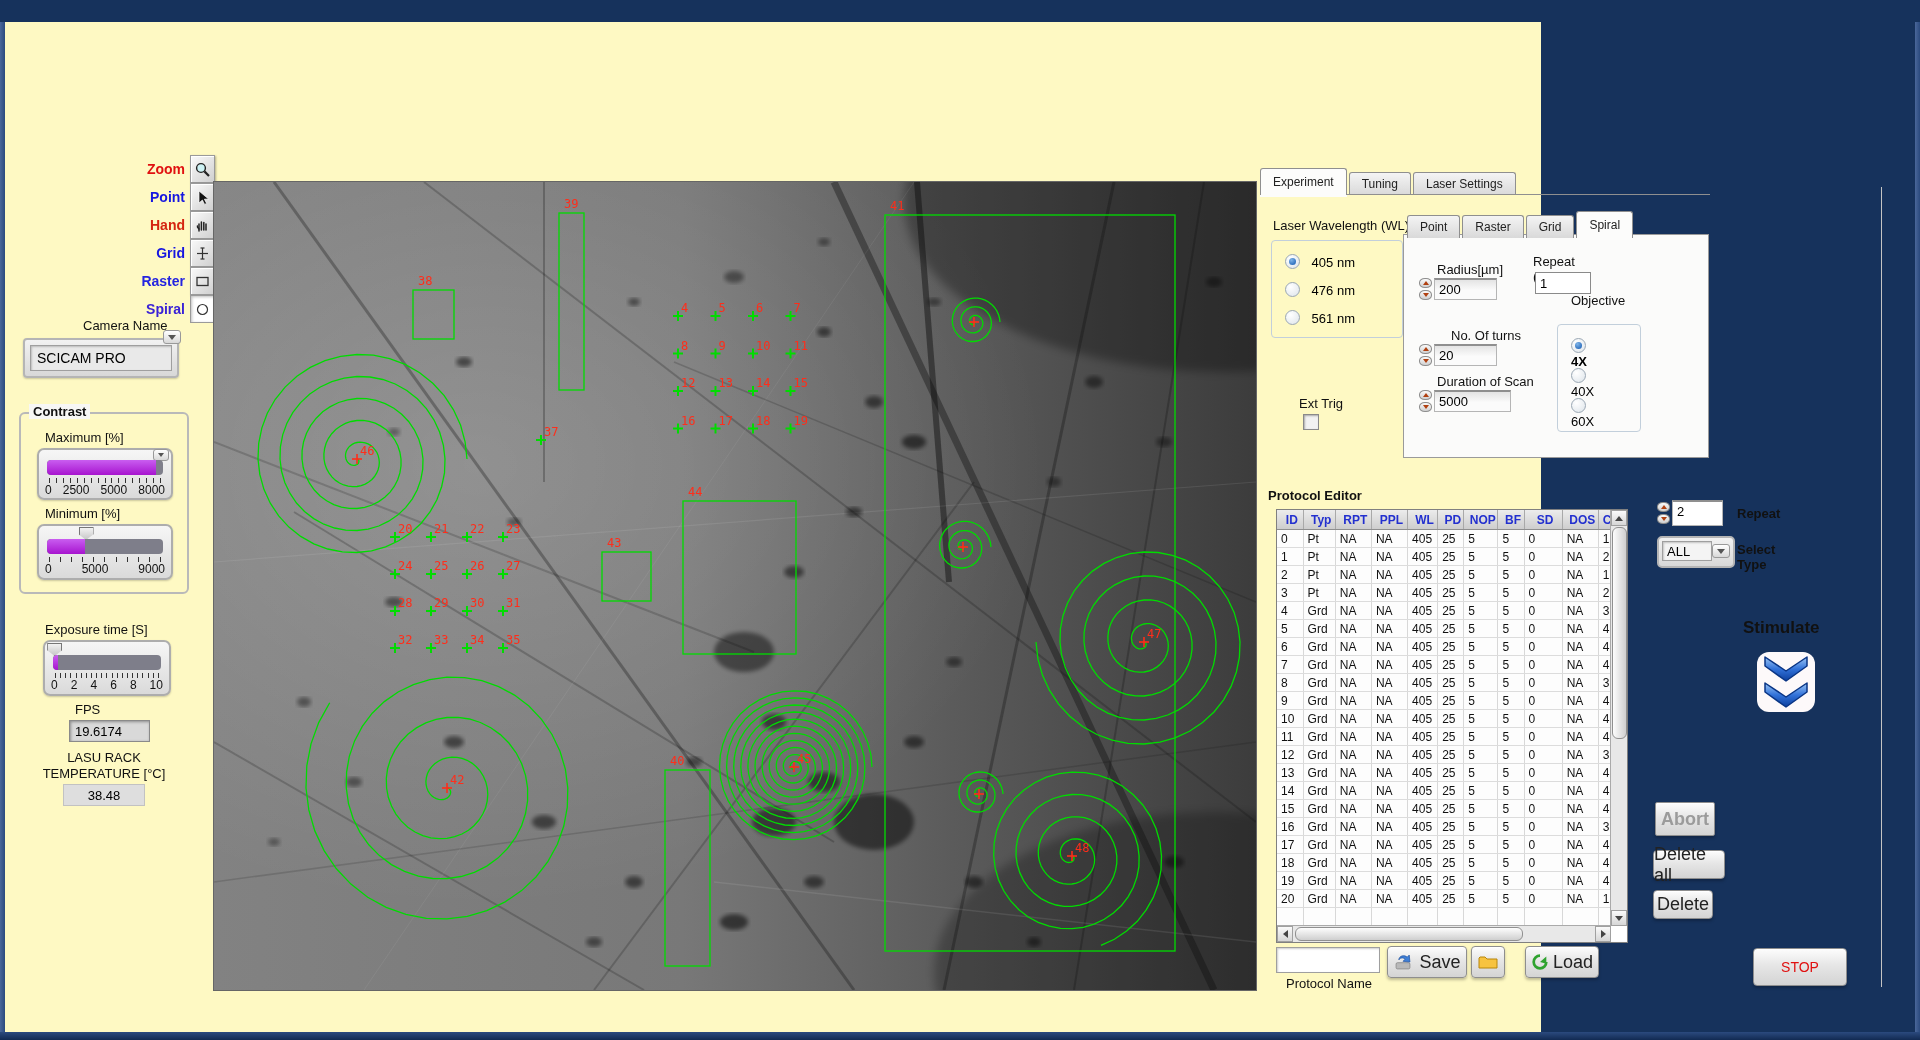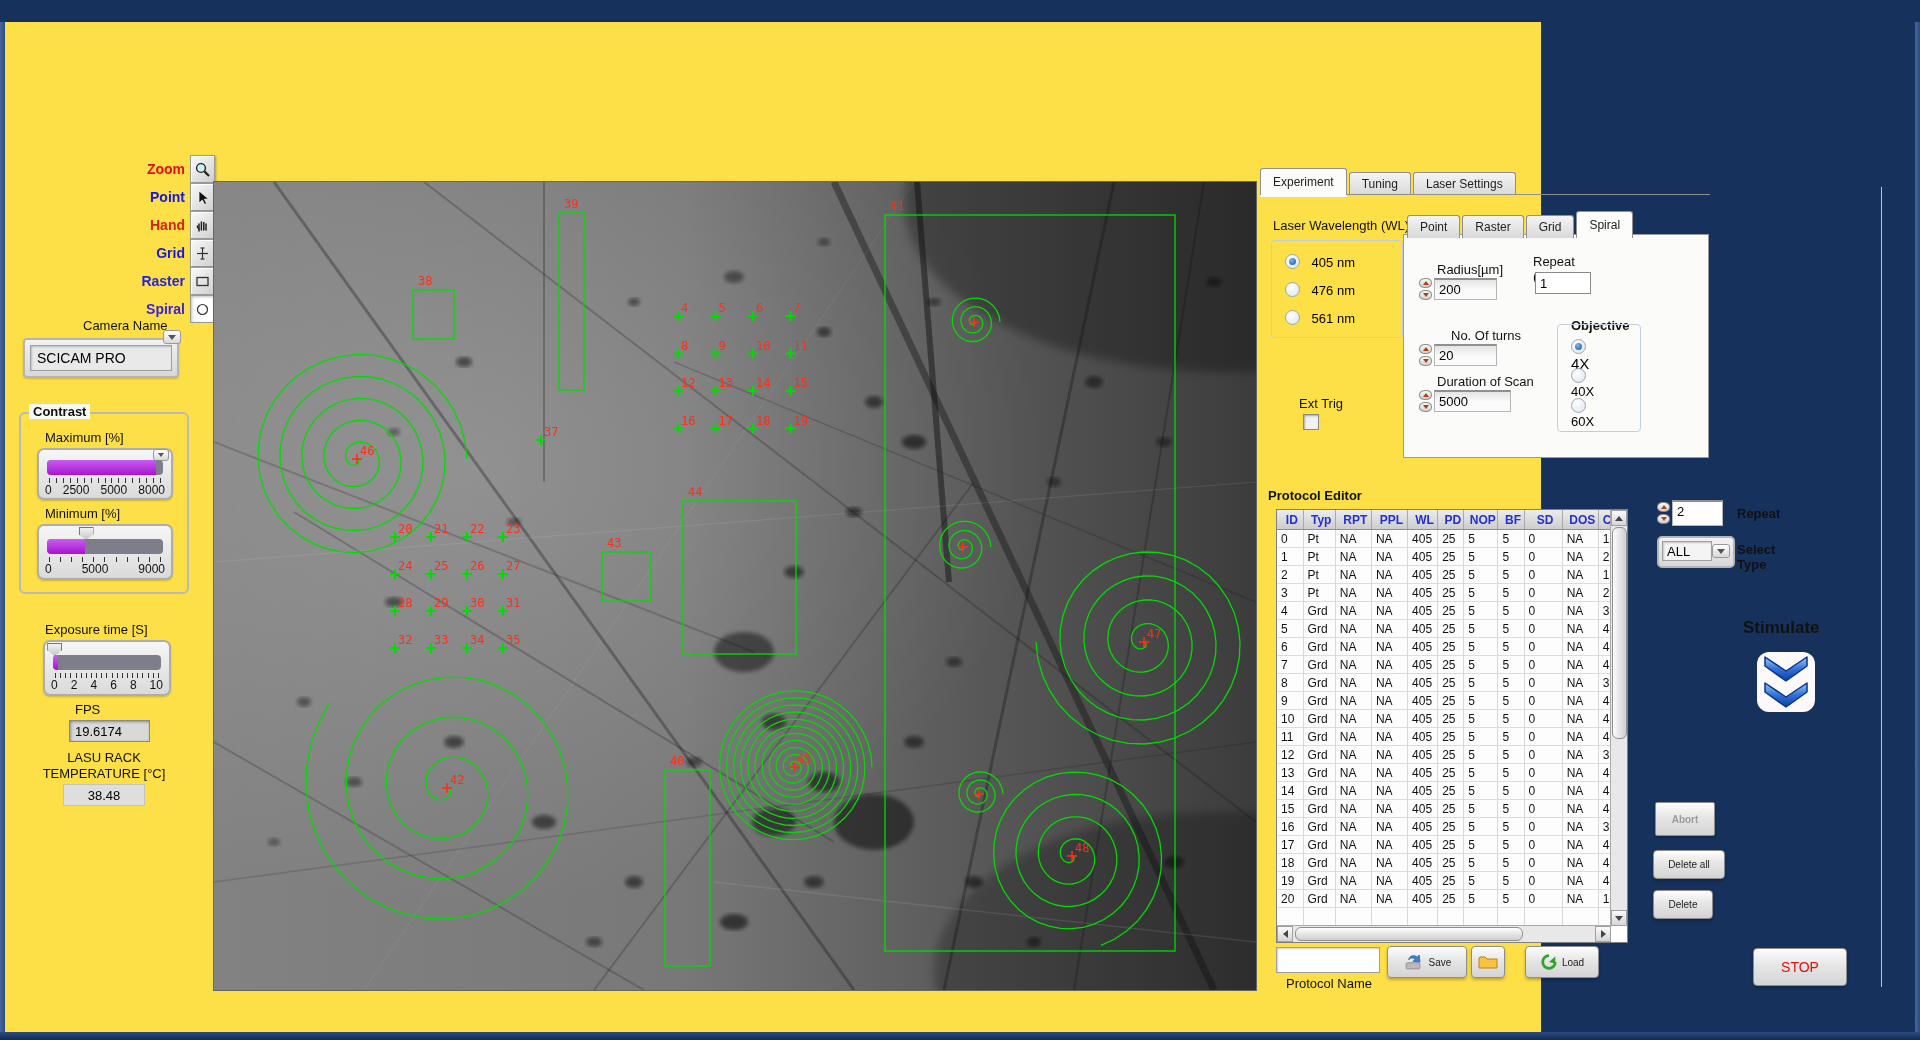--- a/index.html
+++ b/index.html
@@ -7,21 +7,21 @@
   #win{position:absolute;left:0;top:0;width:1920px;height:1040px;}
   
   #titlebar{position:absolute;left:0;top:0;width:1920px;height:22px;
     background:linear-gradient(180deg,#57749f 0%,#2f4d7f 45%,#1c3766 100%);
     display:flex;align-items:center;color:#fff;}
   #frame-l,#frame-r{position:absolute;top:22px;width:5px;height:1012px;
     background:linear-gradient(90deg,#4a679a,#2b4a7e);}
   #frame-l{left:0}#frame-r{left:1915px}
   #frame-b{position:absolute;left:0;top:1032px;width:1920px;height:8px;
     background:linear-gradient(180deg,#2b4a7e,#122a52);}
-  #client{position:absolute;left:5px;top:22px;width:1536px;height:1010px;background:#fde047;}
+  #client{position:absolute;left:5px;top:22px;width:1536px;height:1010px;background:#fef9c3;}
   #app-icon{width:15px;height:15px;margin:0 5px 0 6px;border-radius:2px;
     background:linear-gradient(135deg,#fdfdfd,#cfd8e8);display:flex;align-items:center;justify-content:center;}
   #app-icon i{width:0;height:0;border-left:7px solid #e8a02c;border-top:4px solid transparent;border-bottom:4px solid transparent;}
   #title-text{font-size:12px;text-shadow:0 1px 2px #000;}
   #win-controls{position:absolute;right:6px;top:0;display:flex;}
   .winbtn{height:17px;border:1px solid #3c4a63;border-top:none;display:flex;align-items:center;justify-content:center;
     background:linear-gradient(180deg,#dfe8f5,#9fb1cc 50%,#8296b6);box-shadow:inset 0 1px 0 rgba(255,255,255,.7);}
   .winbtn.min{width:30px;border-radius:0 0 0 3px;}
   .winbtn.res{width:30px;}
   .winbtn.close{width:44px;background:linear-gradient(180deg,#f0a8a0,#d45a4a 50%,#b03323);border-radius:0 0 3px 0;}
@@ -29,21 +29,21 @@
   .glyph-res{width:8px;height:7px;border:1px solid #fff;box-shadow:2px -2px 0 -1px #fff;}
   .glyph-x{position:relative;width:10px;height:10px;}
   .glyph-x:before,.glyph-x:after{content:"";position:absolute;left:4px;top:-1px;width:2.4px;height:12px;background:#fff;border-radius:1px;}
   .glyph-x:before{transform:rotate(45deg);} .glyph-x:after{transform:rotate(-45deg);}
   
   .lbl{position:absolute;font-size:13px;color:#111;}
   .b{font-weight:bold;}
   .btn{position:absolute;border:1px solid #8e8e8e;border-radius:4px;
     background:linear-gradient(180deg,#fdfdfd,#e6e6e6 45%,#d4d4d4);
     box-shadow:0 2px 3px rgba(0,0,0,.25),inset 0 1px 0 #fff;
-    display:flex;align-items:center;justify-content:center;font-size:10px;color:#222;cursor:default;}
+    display:flex;align-items:center;justify-content:center;font-size:18px;color:#222;cursor:default;}
   .sunken{border:1px solid #8a8a8a;box-shadow:inset 1px 1px 3px rgba(0,0,0,.35);background:#d9d9d9;}
   .radio{width:13px;height:13px;border-radius:50%;border:1px solid #9aa7b4;
     background:radial-gradient(circle at 35% 30%,#fff,#dde4ea);display:inline-block;vertical-align:-2px;}
   .radio.sel{position:relative;}
   .radio.sel:after{content:"";position:absolute;left:3px;top:3px;width:7px;height:7px;border-radius:50%;
     background:radial-gradient(circle at 35% 30%,#7fb4e8,#1258b0);}
   .groupbox{position:absolute;border:1px solid #c2cfdb;border-radius:4px;background:transparent;}
   
   .slider{position:absolute;border:2px solid #adadad;border-radius:7px;
     background:linear-gradient(180deg,#f6f6f6,#dadada);box-shadow:0 1px 2px rgba(0,0,0,.2);}
@@ -592,24 +592,24 @@
           <i class="up">
             <b></b>
           </i>
           <i class="dn">
             <b></b>
           </i>
         </div>
       <div class="val">5000</div>
     </div>
 
-    <div class="lbl" style="left:1566px;top:296px;font-weight:bold;">Objective</div>
+    <div class="lbl" style="left:1566px;top:271px;">Objective</div>
     <div class="groupbox" style="left:1552px;top:302px;width:82px;height:106px;"></div>
     <div id="obj-radios">
-        <div style="position: absolute; left: 1566px; top: 316px; font-size: 15px;"><span class="radio sel"></span><span style="margin-left: 8px;">  4X</span></div>
+        <div style="position: absolute; left: 1566px; top: 316px; font-size: 13px; font-weight: bold;"><span class="radio sel"></span><span style="margin-left: 8px;">  4X</span></div>
         <div style="position: absolute; left: 1566px; top: 346px; font-size: 13px;"><span class="radio"></span><span style="margin-left: 11px;">  40X</span></div>
         <div style="position: absolute; left: 1566px; top: 376px; font-size: 13px;"><span class="radio"></span><span style="margin-left: 8px;">  60X</span></div>
       </div>
 
 
     <div class="lbl b" style="left:1263px;top:466px;">Protocol Editor</div>
     <div id="ptable">
       <table>
           <colgroup>
             <col style="width: 26px;">

